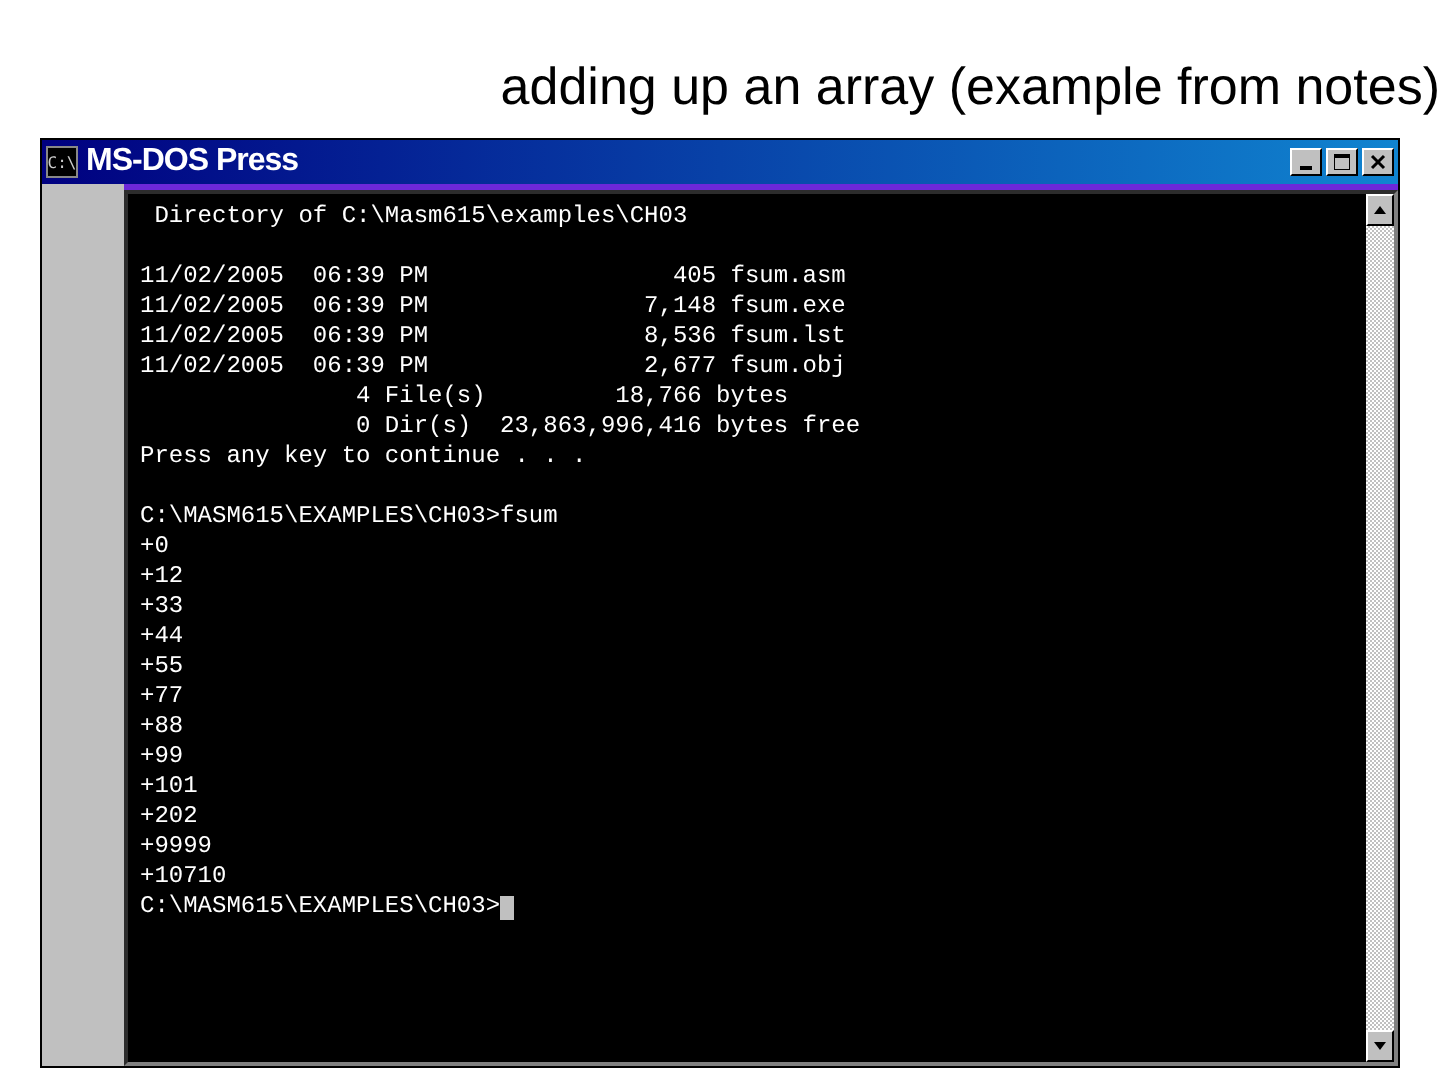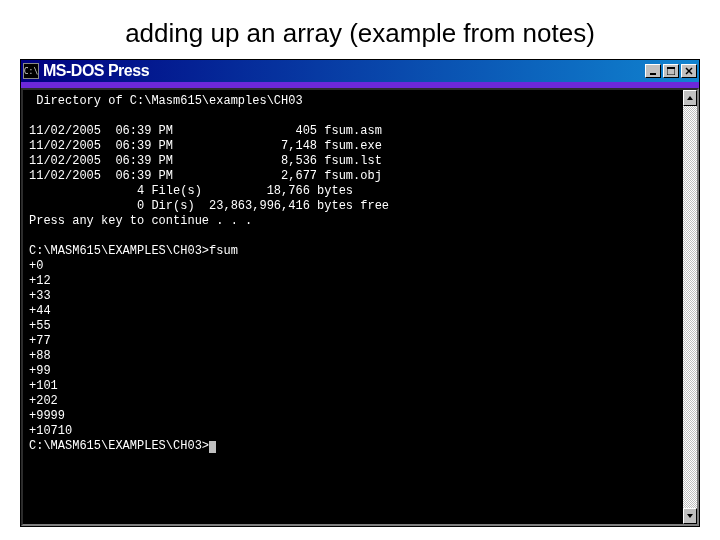--- a/index.html
+++ b/index.html
@@ -6,22 +6,22 @@
   body {
     width: 720px;
     height: 540px;
     background: #fff;
     font-family: Arial, sans-serif;
     overflow: hidden;
   }
   .slide-title {
     font-size: 26px;
     color: #000;
-    text-align: center;
-    padding: 18px 0 10px 0;
+    text-align: right;
+    padding: 28px 0 10px 0;
     font-weight: normal;
   }
   .window {
     margin: 0 20px;
     border: 1px solid #000;
     background: #c0c0c0;
   }
   .titlebar {
     height: 22px;
     background: linear-gradient(to right, #000080, #1084d0);
@@ -68,21 +68,22 @@
     color: #000;
     display: flex;
     align-items: center;
     justify-content: center;
     line-height: 1;
     cursor: default;
   }
   .win-btn svg { display: block; }
   .client {
     display: flex;
-    border-top: 6px solid #6d28d9;
+    border-top: 3px solid #6d28d9;
+    margin-left: 41px;
   }
   .terminal {
     flex: 1;
     background: #000;
     color: #fff;
     font-family: "Lucida Console", "Courier New", monospace;
     font-size: 12px;
     line-height: 15px;
     padding: 4px 6px 2px 6px;
     white-space: pre;

